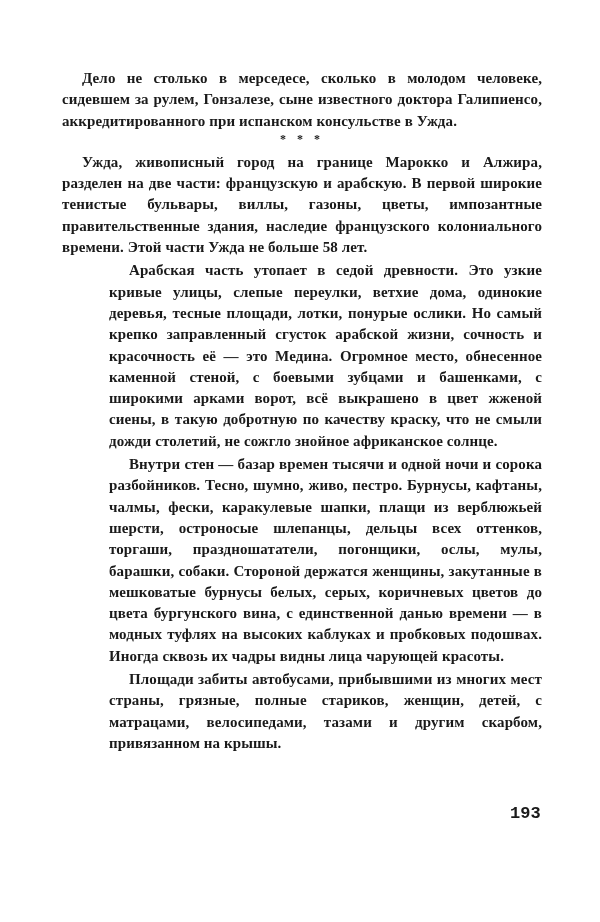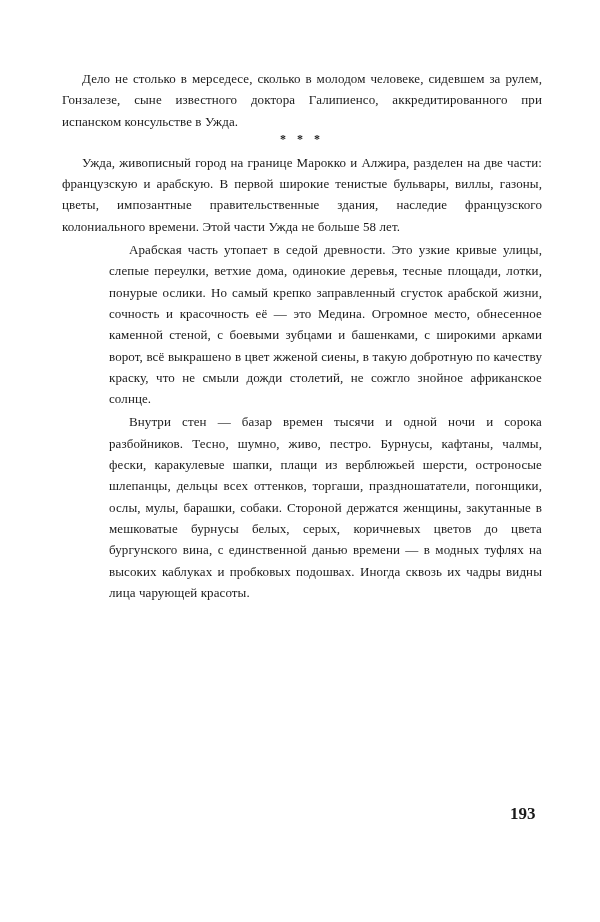--- a/index.html
+++ b/index.html
@@ -16,23 +16,23 @@
     color: #1a1a1a;
   }
   .page {
     position: absolute;
     left: 62px;
     top: 68px;
     width: 480px;
   }
   .para {
     margin: 0;
-    font-size: 13px;
+    font-size: 15px;
     line-height: 21.3px;
-    font-weight: normal;
+    font-weight: bold;
     text-align: justify;
     text-indent: 20px;
     letter-spacing: 0.1px;
   }
   .para.first {
     text-indent: 20px;
   }
   .para + .para {
     margin-top: 2px;
     margin-left: 47px;
@@ -45,27 +45,28 @@
     margin: 0 0 6px 0;
     letter-spacing: 4px;
     font-weight: bold;
   }
   .page-number {
     position: absolute;
     left: 510px;
     top: 804px;
     font-size: 17px;
     font-weight: bold;
-    font-family: Liberation Serif, serif;
+    font-family: Liberation Mono, monospace;
   }
 </style>
 </head>
 <body>
 
 <div class="page">
   <p class="para first">Дело не столько в мерседесе, сколько в молодом человеке, сидевшем за рулем, Гонзалезе, сыне известного доктора Галипиенсо, аккредитированного при испанском консульстве в Ужда.</p>
   <div class="separator">* * *</div>
   <p class="para">Ужда, живописный город на границе Марокко и Алжира, разделен на две части: французскую и арабскую. В первой широкие тенистые бульвары, виллы, газоны, цветы, импозантные правительственные здания, наследие французского колониального времени. Этой части Ужда не больше 58 лет.</p>
   <p class="para">Арабская часть утопает в седой древности. Это узкие кривые улицы, слепые переулки, ветхие дома, одинокие деревья, тесные площади, лотки, понурые ослики. Но самый крепко заправленный сгусток арабской жизни, сочность и красочность её — это Медина. Огромное место, обнесенное каменной стеной, с боевыми зубцами и башенками, с широкими арками ворот, всё выкрашено в цвет жженой сиены, в такую добротную по качеству краску, что не смыли дожди столетий, не сожгло знойное африканское солнце.</p>
   <p class="para">Внутри стен — базар времен тысячи и одной ночи и сорока разбойников. Тесно, шумно, живо, пестро. Бурнусы, кафтаны, чалмы, фески, каракулевые шапки, плащи из верблюжьей шерсти, остроносые шлепанцы, дельцы всех оттенков, торгаши, праздношататели, погонщики, ослы, мулы, барашки, собаки. Стороной держатся женщины, закутанные в мешковатые бурнусы белых, серых, коричневых цветов до цвета бургунского вина, с единственной данью времени — в модных туфлях на высоких каблуках и пробковых подошвах. Иногда сквозь их чадры видны лица чарующей красоты.</p>
+  <p class="para">Площади забиты автобусами, прибывшими из многих мест страны, грязные, полные стариков, женщин, детей, с матрацами, велосипедами, тазами и другим скарбом, привязанном на крышы.</p>
 </div>
 
 <div class="page-number">193</div>
 
 </body></html>

